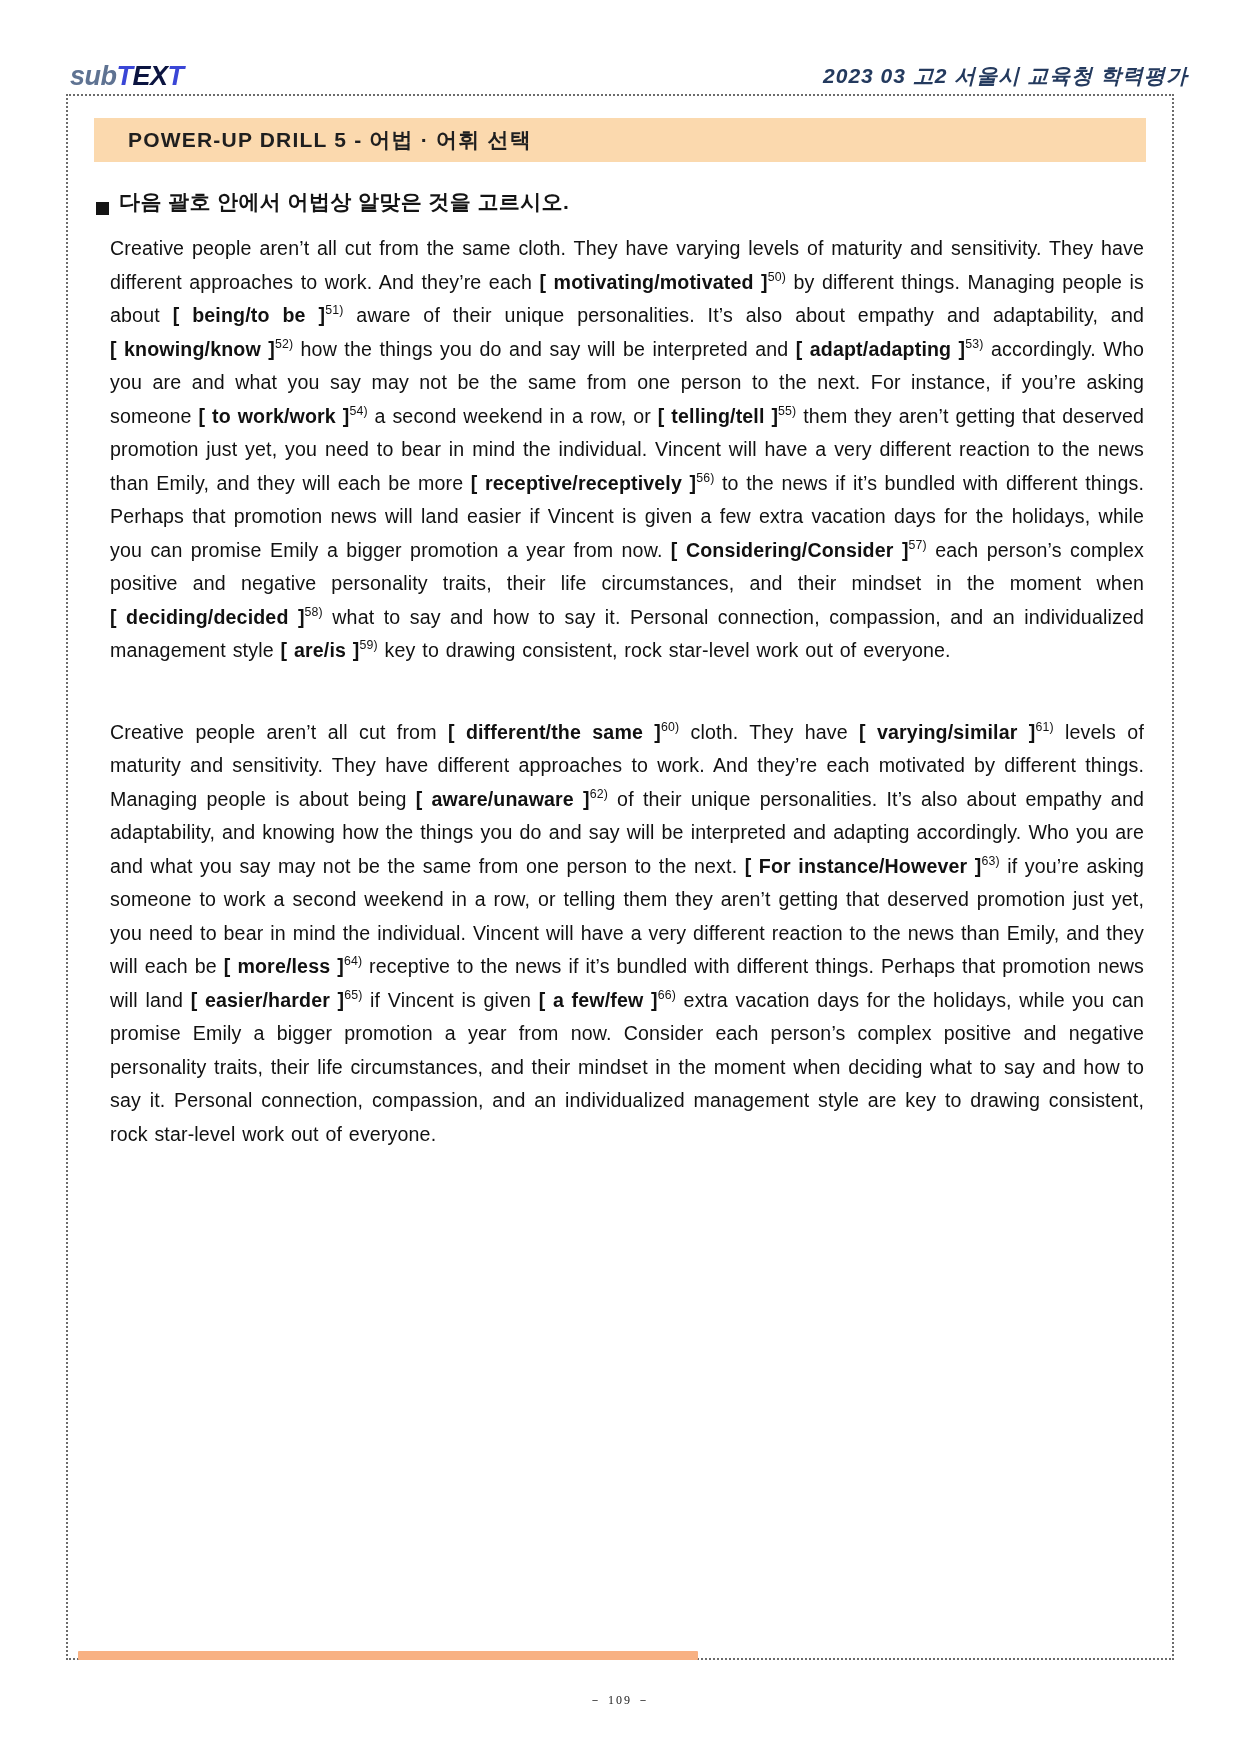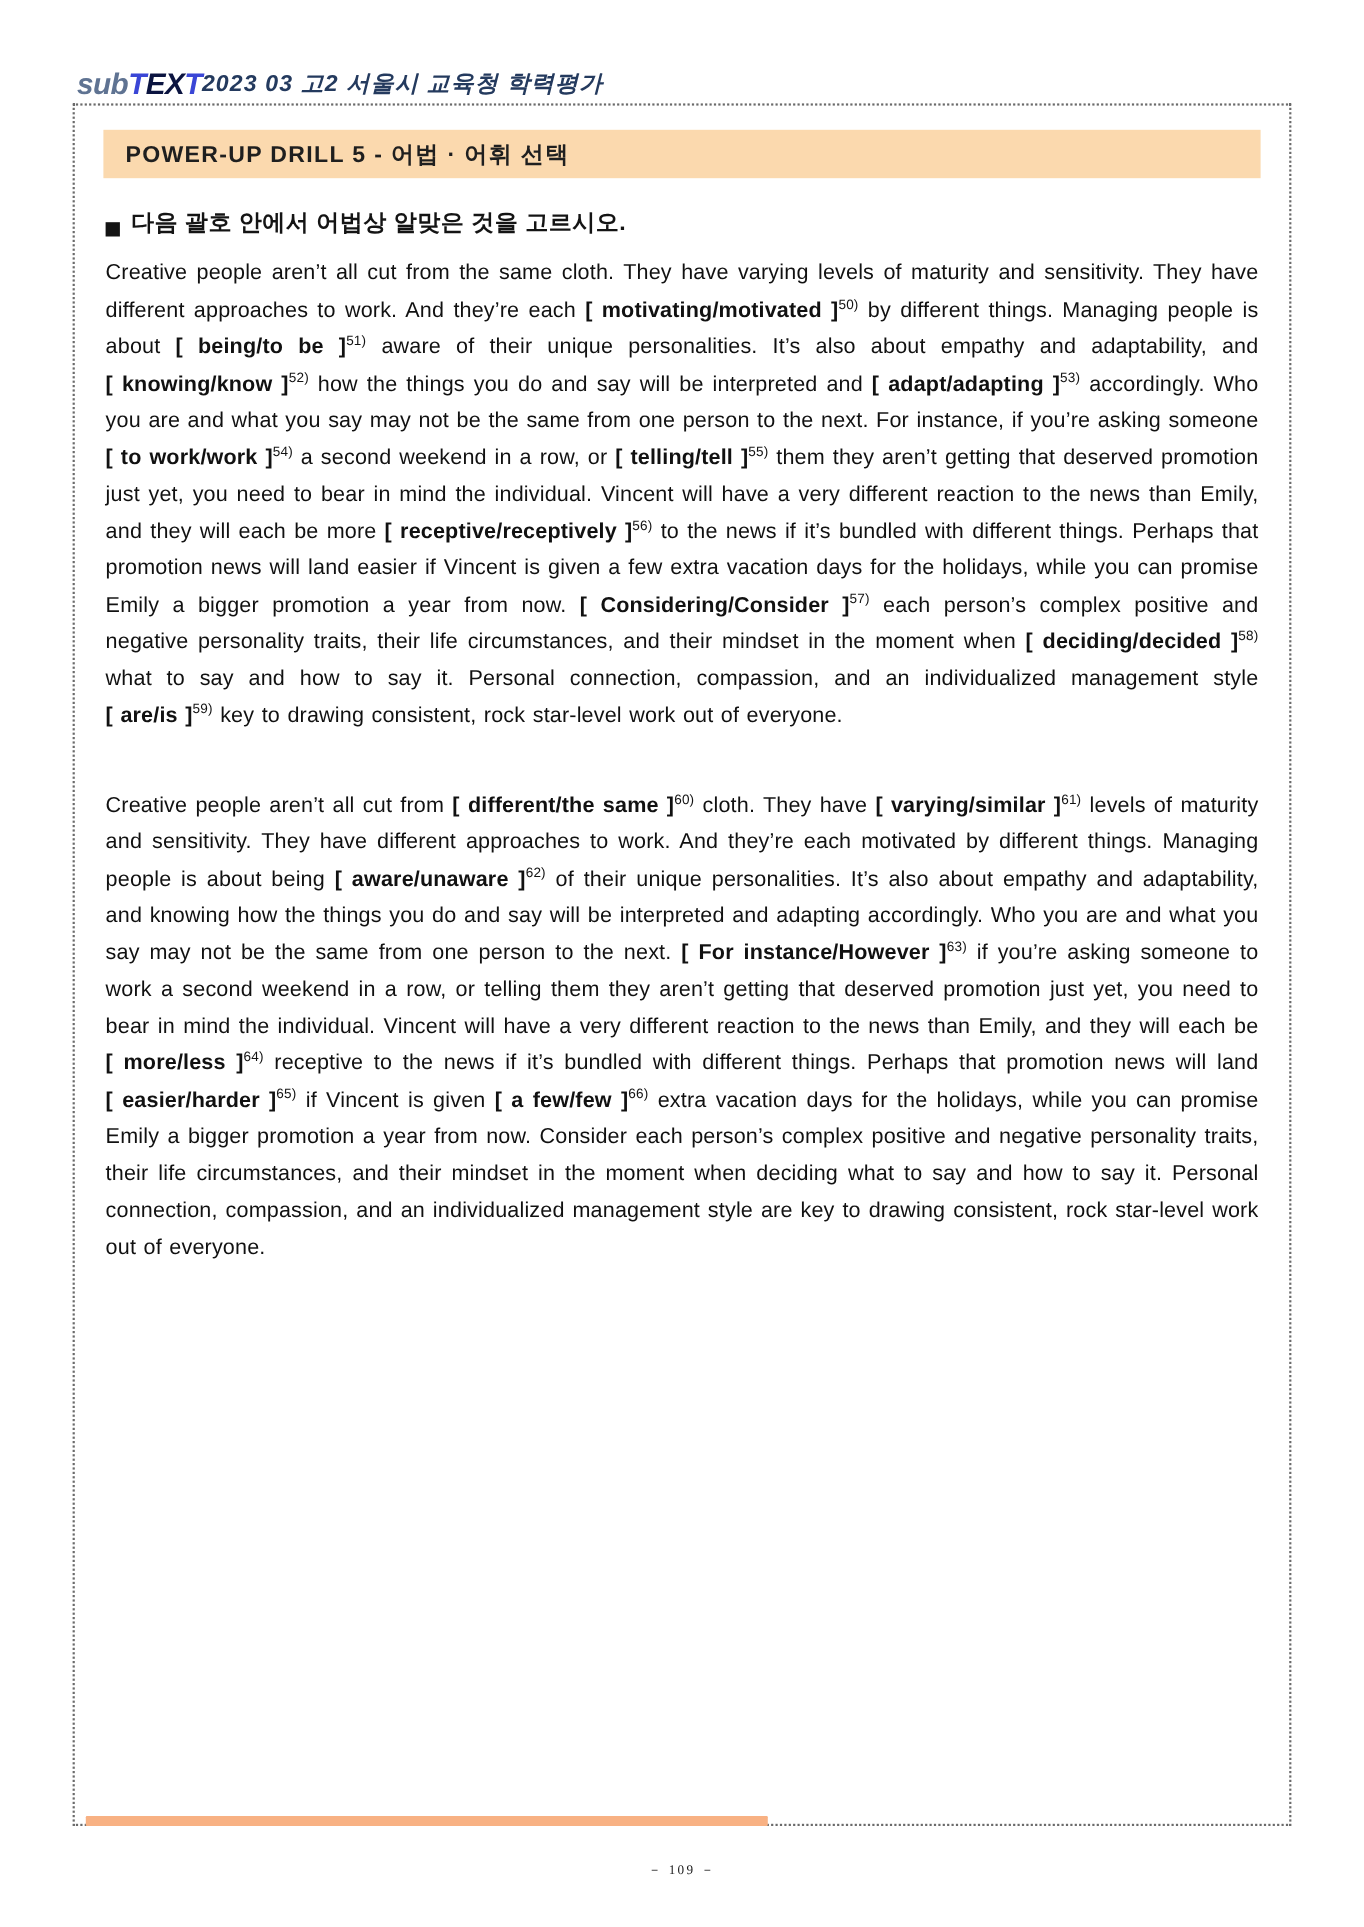--- a/index.html
+++ b/index.html
@@ -15,21 +15,21 @@
 
   
   .page-header {
     position: absolute;
     top: 40px;
     left: 70px;
     right: 52px;
     height: 50px;
     display: flex;
     align-items: flex-end;
-    justify-content: flex-start;
+    justify-content: space-between;
   }
   .logo {
     font-style: italic;
     font-weight: 900;
     font-size: 27px;
     letter-spacing: -0.5px;
     line-height: 1;
     white-space: nowrap;
     user-select: none;
   }
@@ -76,20 +76,21 @@
     display: flex;
     align-items: center;
     padding-left: 20px;
   }
   .drill-bar-text {
     font-size: 21px;
     font-weight: bold;
     color: #1f1f1f;
     letter-spacing: 1.2px;
     white-space: nowrap;
+    margin-left: 14px;
   }
 
   
   .instruction {
     margin-top: 26px;
     font-size: 21px;
     font-weight: bold;
     color: #141414;
     letter-spacing: 0.4px;
     display: flex;
@@ -112,20 +113,21 @@
     margin-top: 16px;
     font-size: 19.6px;
     line-height: 33.5px;
     color: #111111;
     text-align: justify;
     text-justify: inter-word;
     letter-spacing: 0.15px;
     padding-left: 2px;
     padding-right: 2px;
     word-spacing: 1.2px;
+    margin-left: 14px;
   }
   .passage.second { margin-top: 14px; }
 
   .choice {
     font-weight: bold;
     white-space: nowrap;
   }
   sup {
     font-size: 0.63em;
     vertical-align: super;

